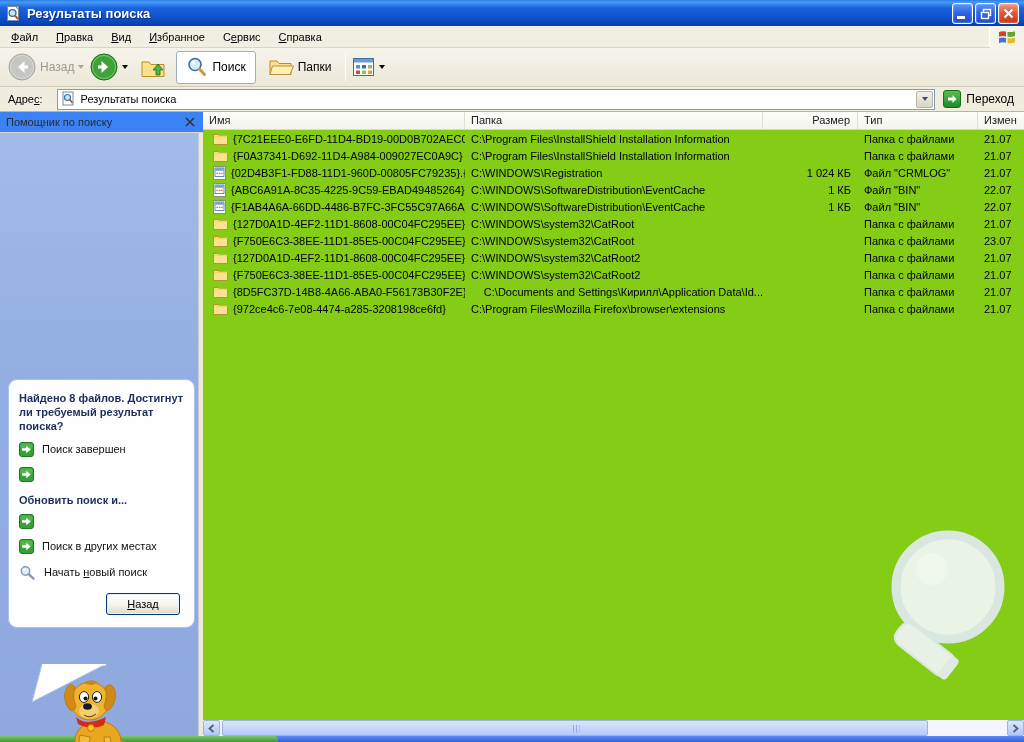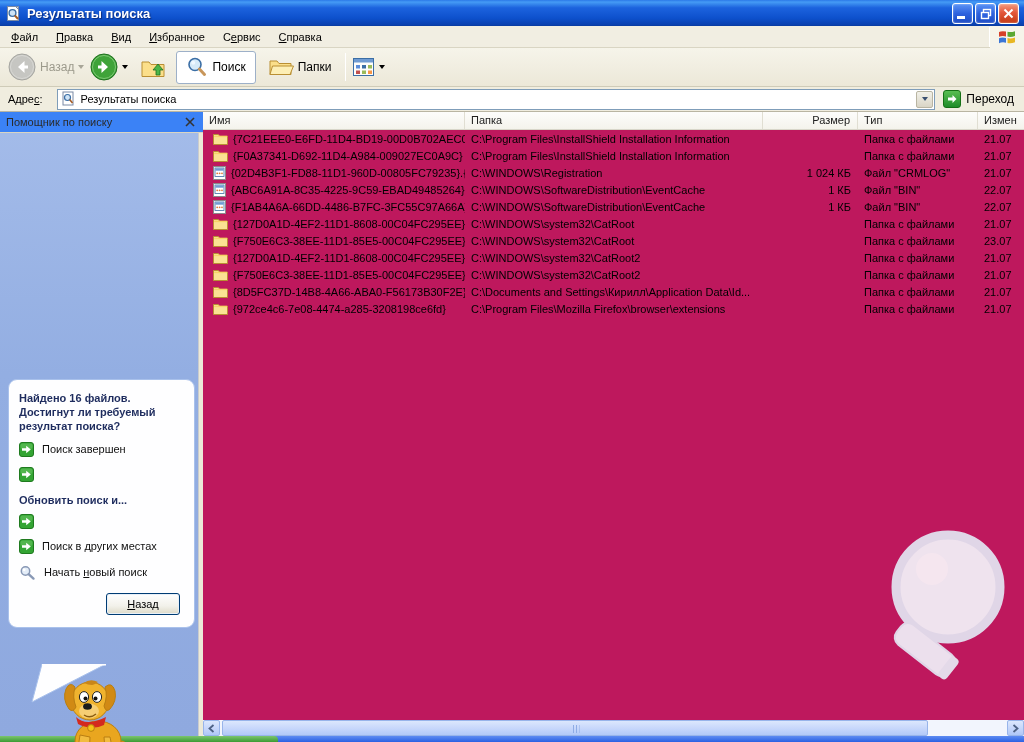--- a/index.html
+++ b/index.html
@@ -69,21 +69,21 @@
   .opt{display:flex;margin-bottom:9px;cursor:pointer;}
   .opt-icon{flex:0 0 auto;margin-right:8px;margin-top:-1px;}
   .opt-text{line-height:13px;color:#101010;}
   .newsearch{display:flex;align-items:flex-start;margin:10px 0 12px 0;cursor:pointer;}
   .back-btn{display:block;margin:2px 4px 2px auto;width:74px;height:22px;background:linear-gradient(180deg,#FFFFFF,#F2F1EA 60%,#DDDAC8);
     border:1px solid #003C74;border-radius:3px;text-align:center;line-height:20px;box-shadow:inset 0 0 0 1px #E8F0F8;}
   .tail{position:absolute;left:28px;top:531px;z-index:3;}
   .dog{position:absolute;left:42px;top:540px;z-index:1;}
 
   
-  .listarea{position:absolute;left:203px;top:112px;width:821px;height:624px;background:#be185d;overflow:hidden;}
+  .listarea{position:absolute;left:203px;top:112px;width:821px;height:624px;background:#84cc16;overflow:hidden;}
   .list-inner{position:absolute;left:0;top:0;width:900px;}
   .list-header{display:flex;height:18px;background:linear-gradient(180deg,#FDFDFB,#F4F3EC);border-bottom:1px solid #D8D6C9;}
   .hcell{padding:2px 0 0 6px;border-right:1px solid #E0DED2;overflow:hidden;white-space:nowrap;color:#202020;}
   .hcell.right{text-align:right;padding-right:7px;}
   .lrow{display:flex;height:17px;align-items:center;white-space:nowrap;}
   .cell{overflow:hidden;padding-left:6px;text-overflow:clip;}
   .cell.right{text-align:right;padding-right:7px;padding-left:0;}
   .cell-name{display:flex;align-items:center;padding-left:10px;}
   .cell-name .fic{flex:0 0 auto;margin-right:5px;display:flex;}
   .watermark{position:absolute;right:8px;bottom:26px;opacity:.9;pointer-events:none;}
@@ -238,21 +238,21 @@
       <span class="panel-title">Помощник по поиску</span>
       <span class="panel-close">
         <svg width="10" height="10" viewBox="0 0 10 10">
           <line x1="1" y1="1" x2="9" y2="9" stroke="#333" stroke-width="1.6"></line>
           <line x1="9" y1="1" x2="1" y2="9" stroke="#333" stroke-width="1.6"></line>
         </svg>
       </span>
     </div>
     <div class="panel-body">
       <div class="balloon">
-        <div class="balloon-heading">Найдено 16 файлов. Достигнут ли требуемый результат поиска?</div>
+        <div class="balloon-heading">Найдено 8 файлов. Достигнут ли требуемый результат поиска?</div>
         <div>
             <div class="opt">
               <span class="opt-icon"><svg width="15" height="15" viewBox="0 0 15 15">
                   <rect x="0.5" y="0.5" width="14" height="14" rx="2.5" fill="#33A433" stroke="#1F7A1F"></rect>
                   <rect x="1.5" y="1.5" width="12" height="5.5" rx="2" fill="#5FBE5A" opacity="0.7"></rect>
                   <path d="M3 6.2 h4.2 V3.8 l4.6 3.7 -4.6 3.7 V8.8 H3 z" fill="#fff"></path>
                 </svg></span>
               <span class="opt-text">Поиск завершен</span>
             </div>
             <div class="opt">
@@ -481,21 +481,21 @@
           <div class="lrow">
             <span class="cell cell-name" style="width: 262px;">
               <span class="fic">
                 <svg width="15" height="13" viewBox="0 0 15 13">
                   <path d="M0.5 2.5 h4.8 l1.6 1.9 h7.6 v8.1 h-14 z" fill="#FBE293" stroke="#B98F33"></path>
                   <path d="M1.2 4.4 h13" stroke="#F6D464" stroke-width="1.4"></path>
                 </svg>
               </span>
               <span>{8D5FC37D-14B8-4A66-ABA0-F56173B30F2E}</span>
             </span>
-            <span class="cell" style="width: 298px;">C:\Documents and Settings\Кирилл\Application Data\Id...</span>
+            <span class="cell" style="width: 298px; text-align: right;">C:\Documents and Settings\Кирилл\Application Data\Id...</span>
             <span class="cell right" style="width: 95px;"></span>
             <span class="cell" style="width: 120px;">Папка с файлами</span>
             <span class="cell" style="width: 112px;">21.07</span>
           </div>
           <div class="lrow">
             <span class="cell cell-name" style="width: 262px;">
               <span class="fic">
                 <svg width="15" height="13" viewBox="0 0 15 13">
                   <path d="M0.5 2.5 h4.8 l1.6 1.9 h7.6 v8.1 h-14 z" fill="#FBE293" stroke="#B98F33"></path>
                   <path d="M1.2 4.4 h13" stroke="#F6D464" stroke-width="1.4"></path>

